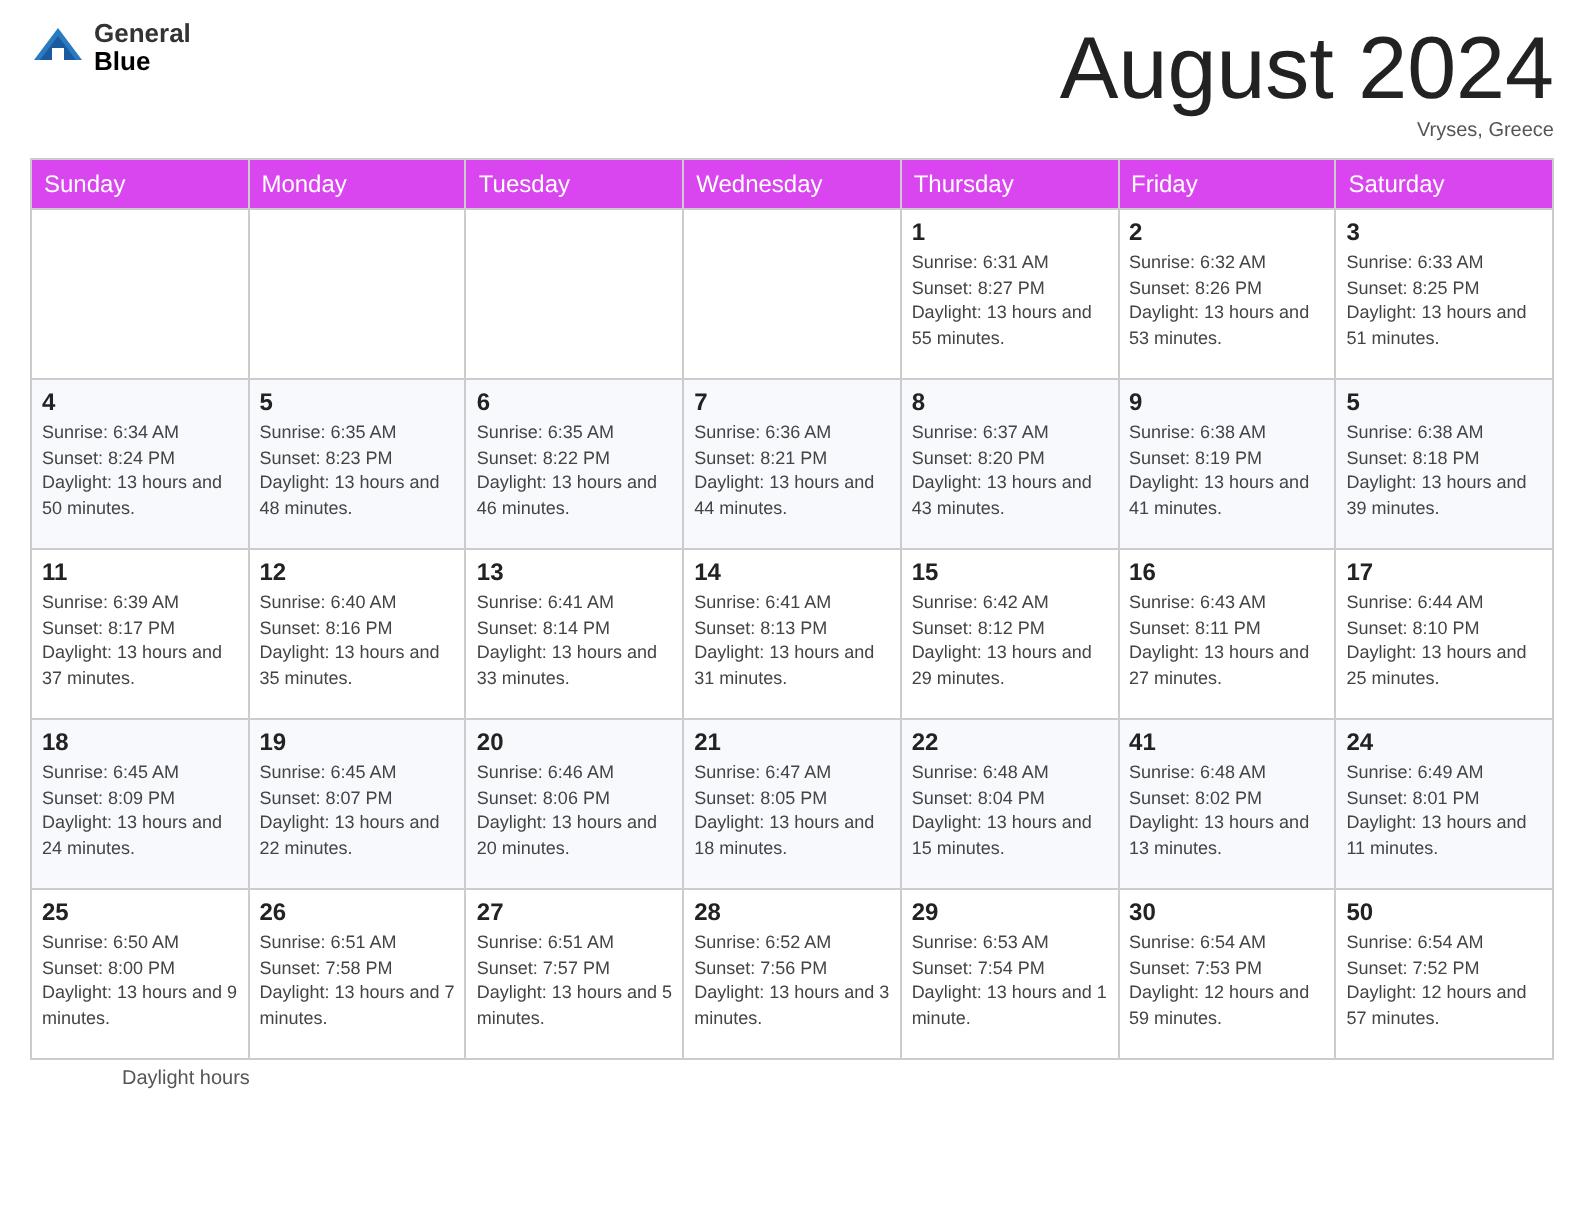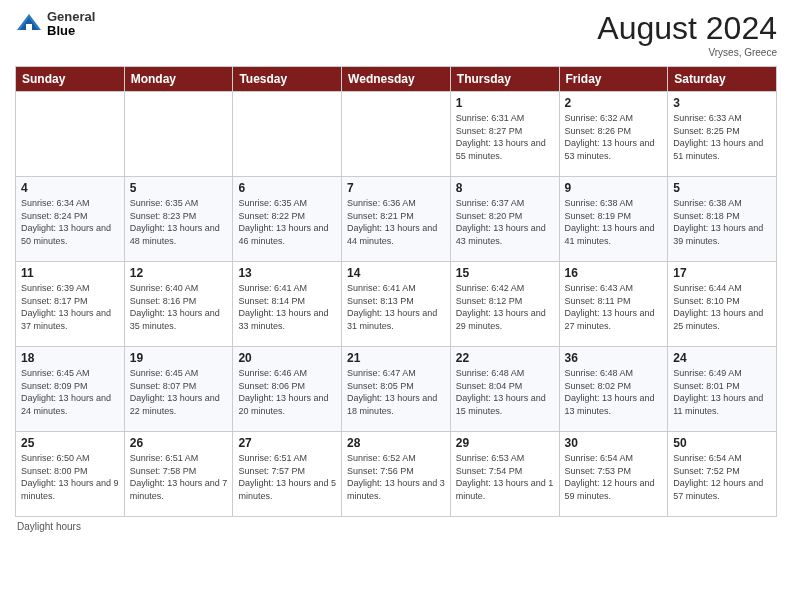--- a/index.html
+++ b/index.html
@@ -38,39 +38,39 @@
     .logo-general { color: #333; }
     .logo-blue { color: #000000; }
     .logo-icon {
       width: 28px;
       height: 28px;
     }
     .title-block {
       text-align: right;
     }
     .month-title {
-      font-size: 32px;
+      font-size: 44px;
       font-weight: normal;
       color: #222;
     }
     .location {
       font-size: 10px;
       color: #555;
     }
     .calendar {
       width: 100%;
       border-collapse: collapse;
       flex: 1;
       table-layout: fixed;
     }
     .calendar th {
-      background: #7f1d1d;
+      background: #d946ef;
       color: #fff;
       font-size: 12px;
-      font-weight: bold;
+      font-weight: normal;
       padding: 5px 6px;
       text-align: left;
       border: 1px solid #ccc;
     }
     .calendar td {
       border: 1px solid #ccc;
       vertical-align: top;
       padding: 4px 5px;
       font-size: 9.5px;
       color: #333;
@@ -93,20 +93,21 @@
       line-height: 1.4;
     }
     .empty-cell {
       background: #fff !important;
     }
     .footer-note {
       font-size: 10px;
       color: #555;
       margin-top: 4px;
       padding-left: 2px;
+      margin-left: 44px;
     }
   </style>
 </head>
 <body>
 
 <div class="page">
   <div class="header">
     <div class="logo">
       <svg class="logo-icon" viewBox="0 0 28 28">
         <polygon points="14,4 26,20 2,20" fill="#2a7abf"></polygon>
@@ -163,21 +164,21 @@
           <td><span class="day-num">15</span><span class="day-info">Sunrise: 6:42 AM<br>Sunset: 8:12 PM<br>Daylight: 13 hours and 29 minutes.</span></td>
           <td><span class="day-num">16</span><span class="day-info">Sunrise: 6:43 AM<br>Sunset: 8:11 PM<br>Daylight: 13 hours and 27 minutes.</span></td>
           <td><span class="day-num">17</span><span class="day-info">Sunrise: 6:44 AM<br>Sunset: 8:10 PM<br>Daylight: 13 hours and 25 minutes.</span></td>
         </tr>
         <tr>
           <td><span class="day-num">18</span><span class="day-info">Sunrise: 6:45 AM<br>Sunset: 8:09 PM<br>Daylight: 13 hours and 24 minutes.</span></td>
           <td><span class="day-num">19</span><span class="day-info">Sunrise: 6:45 AM<br>Sunset: 8:07 PM<br>Daylight: 13 hours and 22 minutes.</span></td>
           <td><span class="day-num">20</span><span class="day-info">Sunrise: 6:46 AM<br>Sunset: 8:06 PM<br>Daylight: 13 hours and 20 minutes.</span></td>
           <td><span class="day-num">21</span><span class="day-info">Sunrise: 6:47 AM<br>Sunset: 8:05 PM<br>Daylight: 13 hours and 18 minutes.</span></td>
           <td><span class="day-num">22</span><span class="day-info">Sunrise: 6:48 AM<br>Sunset: 8:04 PM<br>Daylight: 13 hours and 15 minutes.</span></td>
-          <td><span class="day-num">36</span><span class="day-info">Sunrise: 6:48 AM<br>Sunset: 8:02 PM<br>Daylight: 13 hours and 13 minutes.</span></td>
+          <td><span class="day-num">41</span><span class="day-info">Sunrise: 6:48 AM<br>Sunset: 8:02 PM<br>Daylight: 13 hours and 13 minutes.</span></td>
           <td><span class="day-num">24</span><span class="day-info">Sunrise: 6:49 AM<br>Sunset: 8:01 PM<br>Daylight: 13 hours and 11 minutes.</span></td>
         </tr>
         <tr>
           <td><span class="day-num">25</span><span class="day-info">Sunrise: 6:50 AM<br>Sunset: 8:00 PM<br>Daylight: 13 hours and 9 minutes.</span></td>
           <td><span class="day-num">26</span><span class="day-info">Sunrise: 6:51 AM<br>Sunset: 7:58 PM<br>Daylight: 13 hours and 7 minutes.</span></td>
           <td><span class="day-num">27</span><span class="day-info">Sunrise: 6:51 AM<br>Sunset: 7:57 PM<br>Daylight: 13 hours and 5 minutes.</span></td>
           <td><span class="day-num">28</span><span class="day-info">Sunrise: 6:52 AM<br>Sunset: 7:56 PM<br>Daylight: 13 hours and 3 minutes.</span></td>
           <td><span class="day-num">29</span><span class="day-info">Sunrise: 6:53 AM<br>Sunset: 7:54 PM<br>Daylight: 13 hours and 1 minute.</span></td>
           <td><span class="day-num">30</span><span class="day-info">Sunrise: 6:54 AM<br>Sunset: 7:53 PM<br>Daylight: 12 hours and 59 minutes.</span></td>
           <td><span class="day-num">50</span><span class="day-info">Sunrise: 6:54 AM<br>Sunset: 7:52 PM<br>Daylight: 12 hours and 57 minutes.</span></td>

